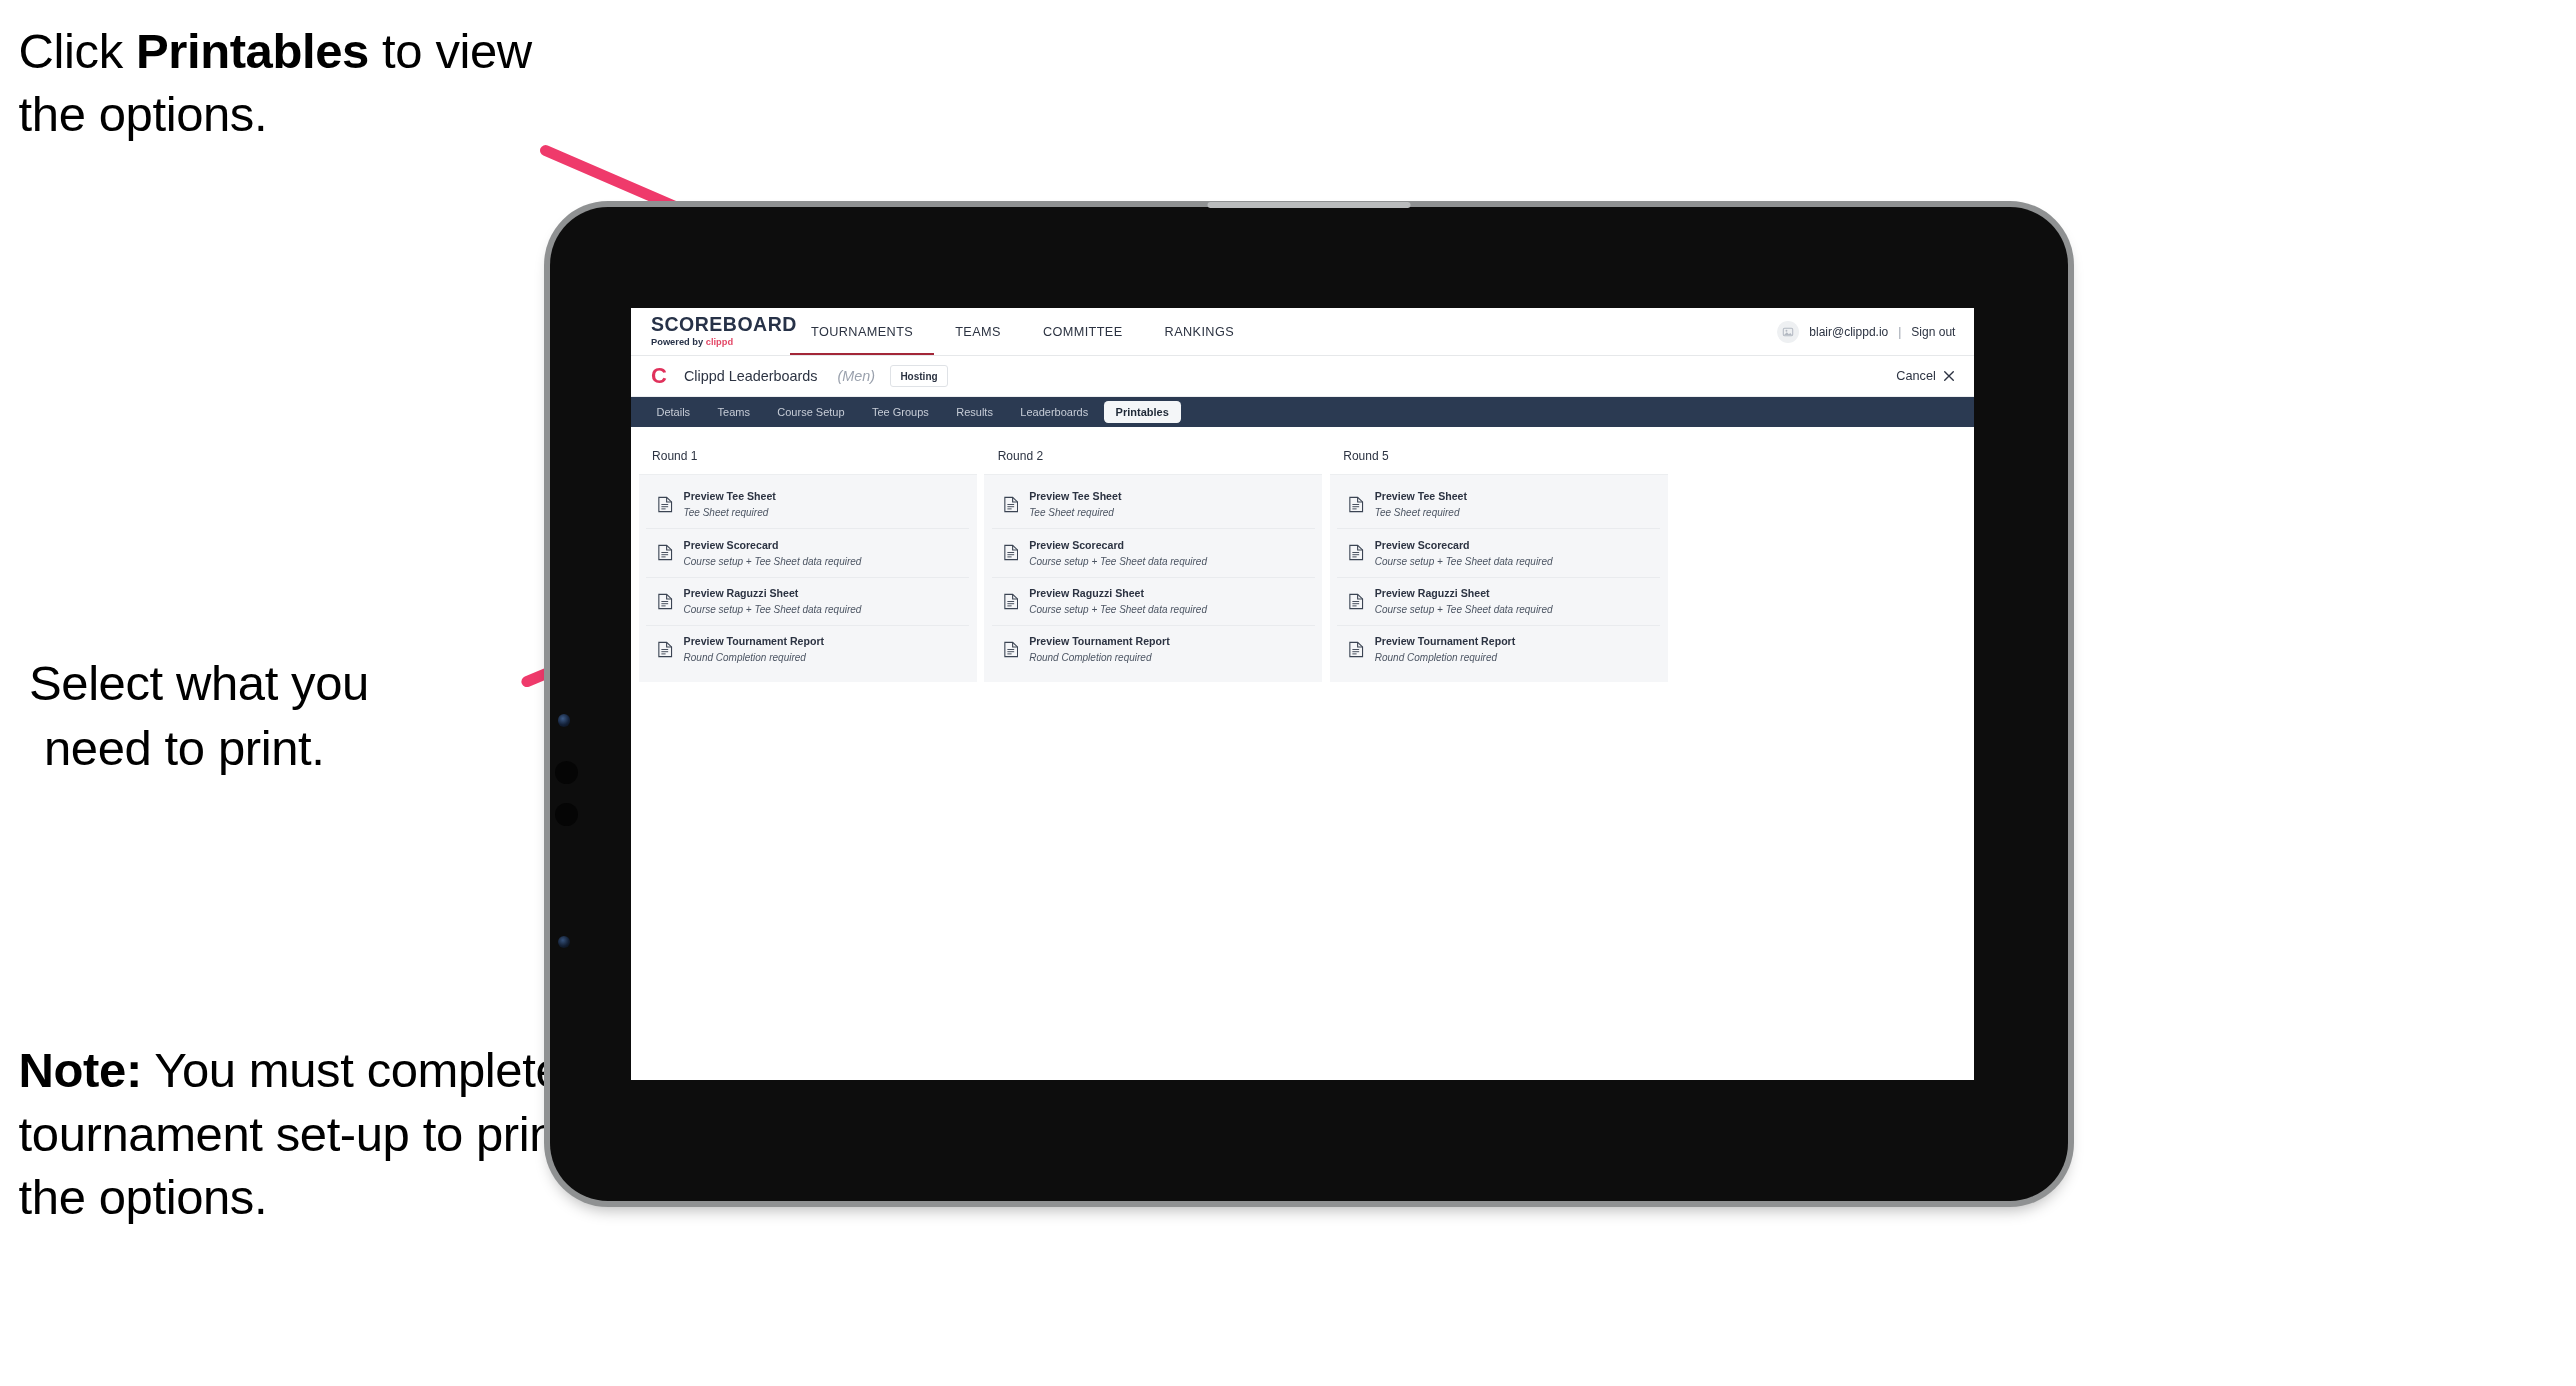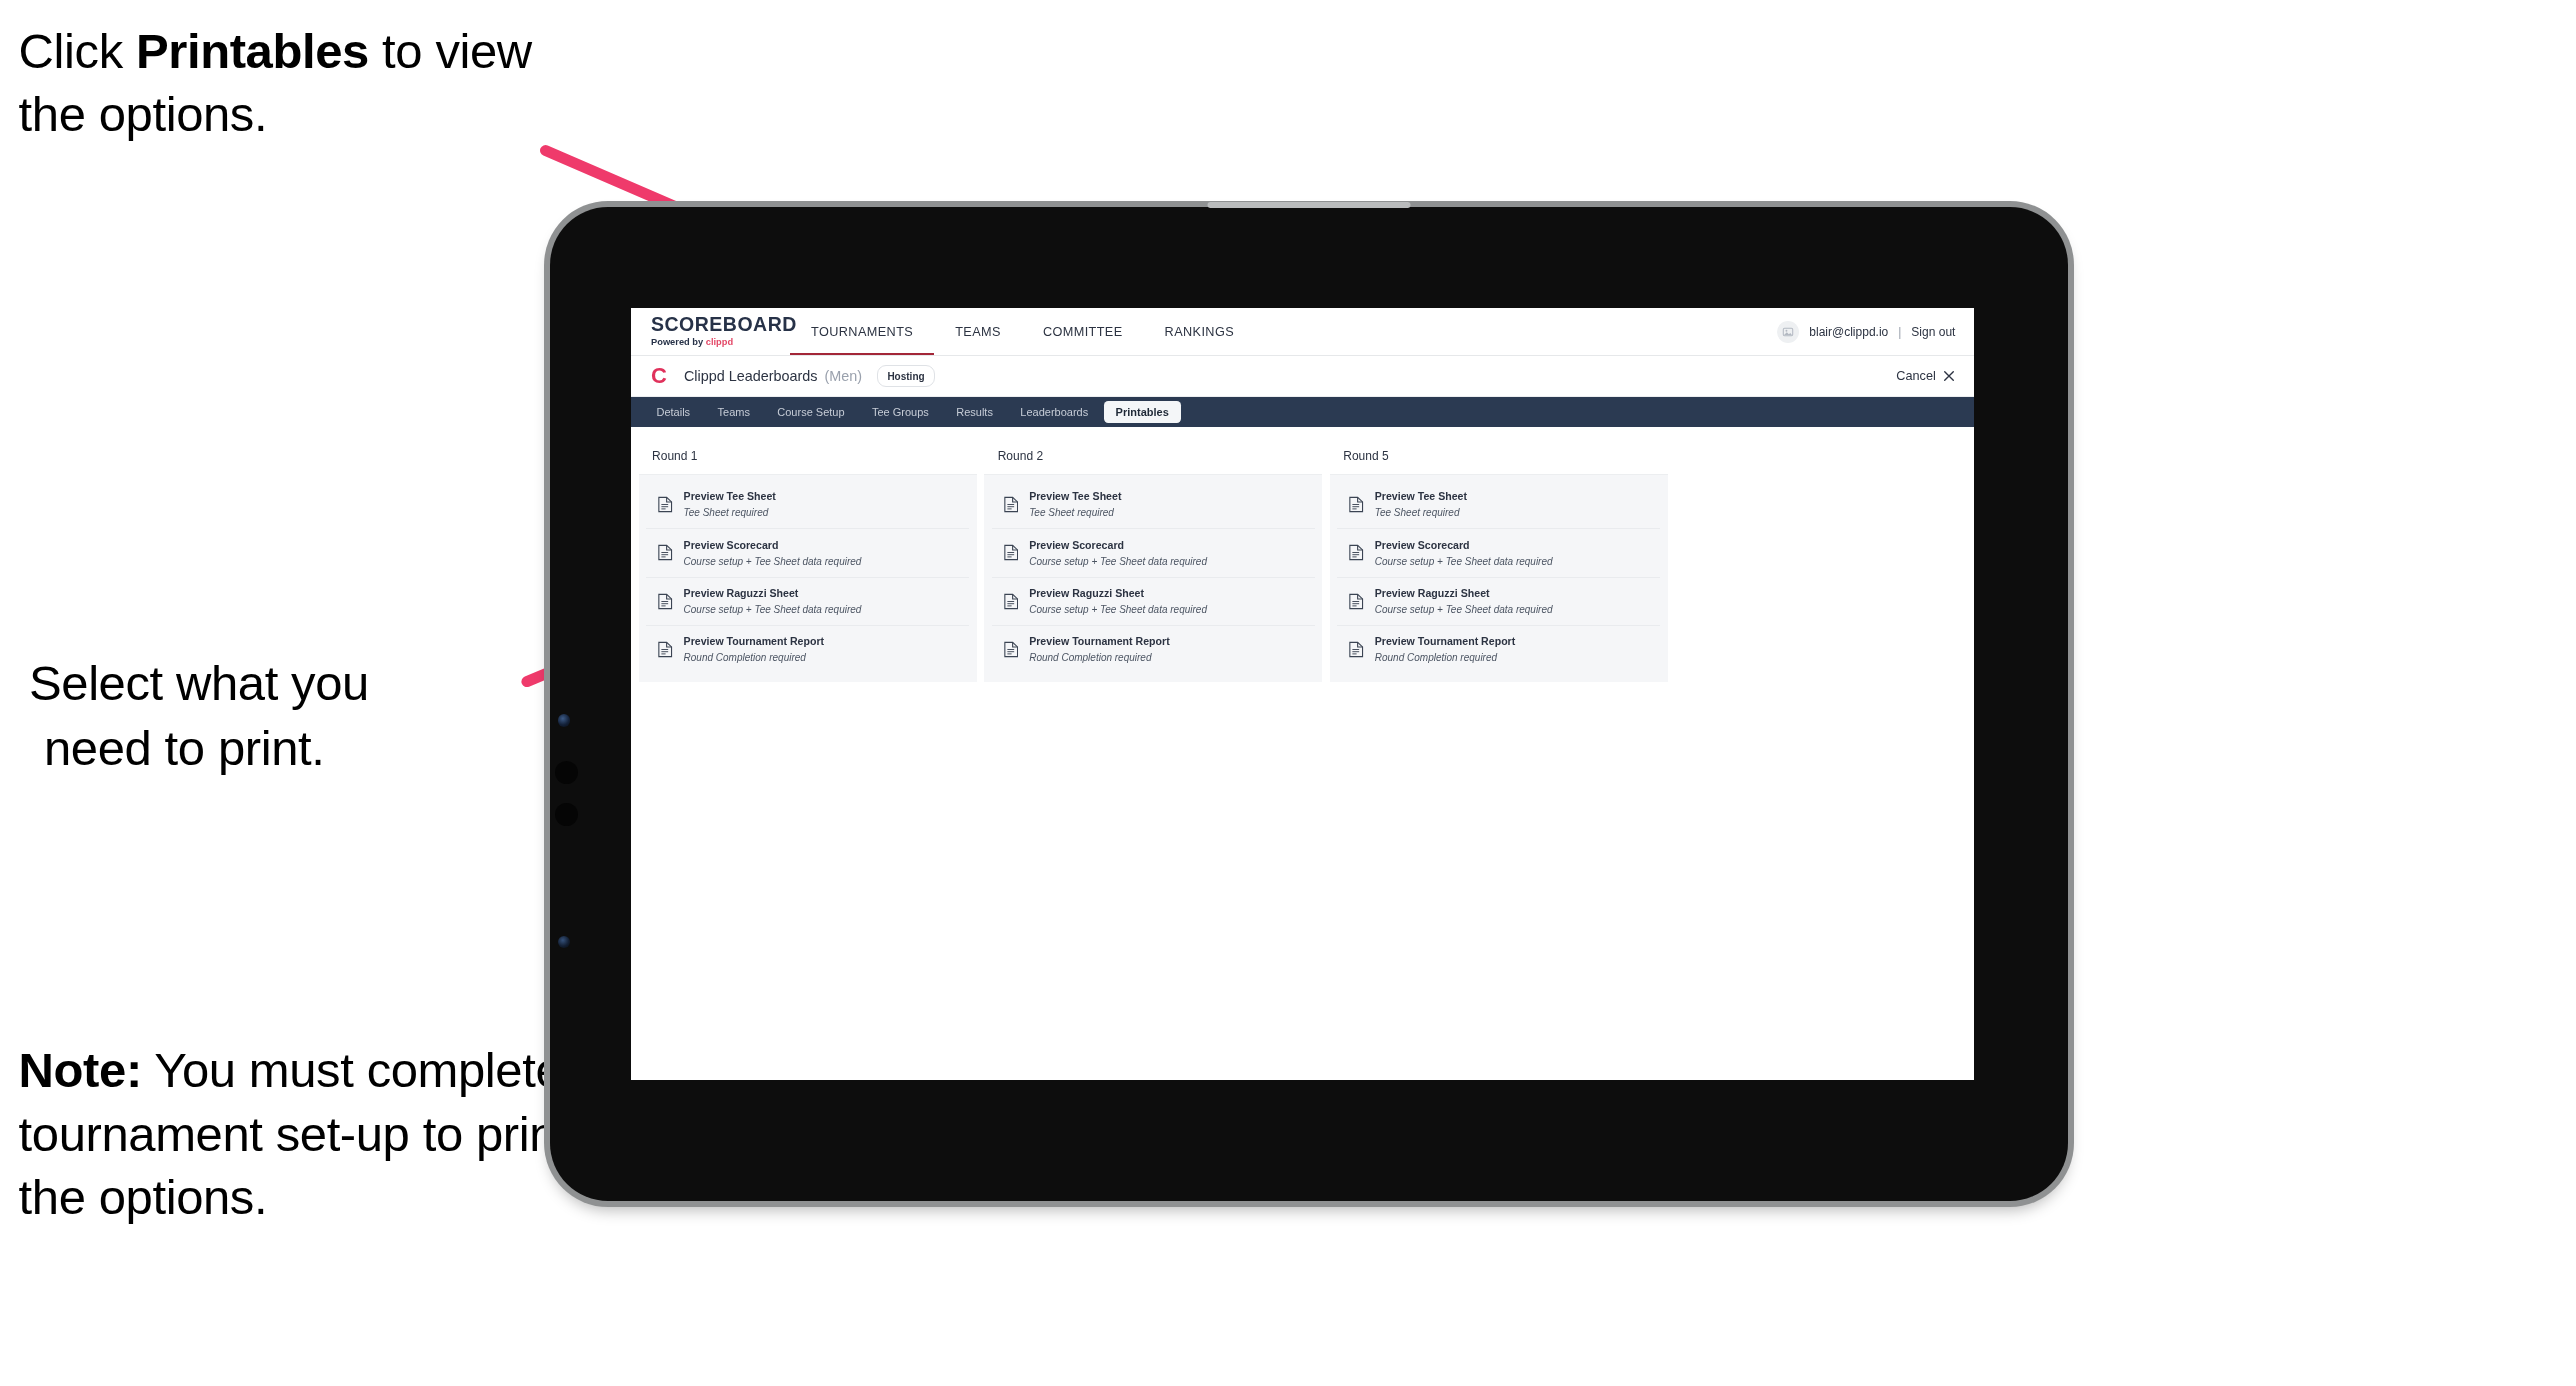--- a/index.html
+++ b/index.html
@@ -224,27 +224,28 @@
     margin-right: 17px;
     font-family: "Liberation Sans", sans-serif;
   }
   #tourney-name {
     font-size: 14.4px;
     color: #2c3342;
   }
   #tourney-gender {
     font-size: 14.4px;
     color: #9aa1ad;
-    margin-left: 7px;
+    margin-left: 20px;
+    font-style: italic;
   }
   #hosting-badge {
     margin-left: 15px;
     padding: 4.2px 9.3px;
     border: 0.8px solid #dfe2e6;
-    border-radius: 9px;
+    border-radius: 3px;
     font-size: 10px;
     font-weight: 700;
     color: #2c3342;
     background: #ffffff;
     cursor: pointer;
   }
   #cancel-btn {
     margin-left: auto;
     display: flex;
     align-items: center;

